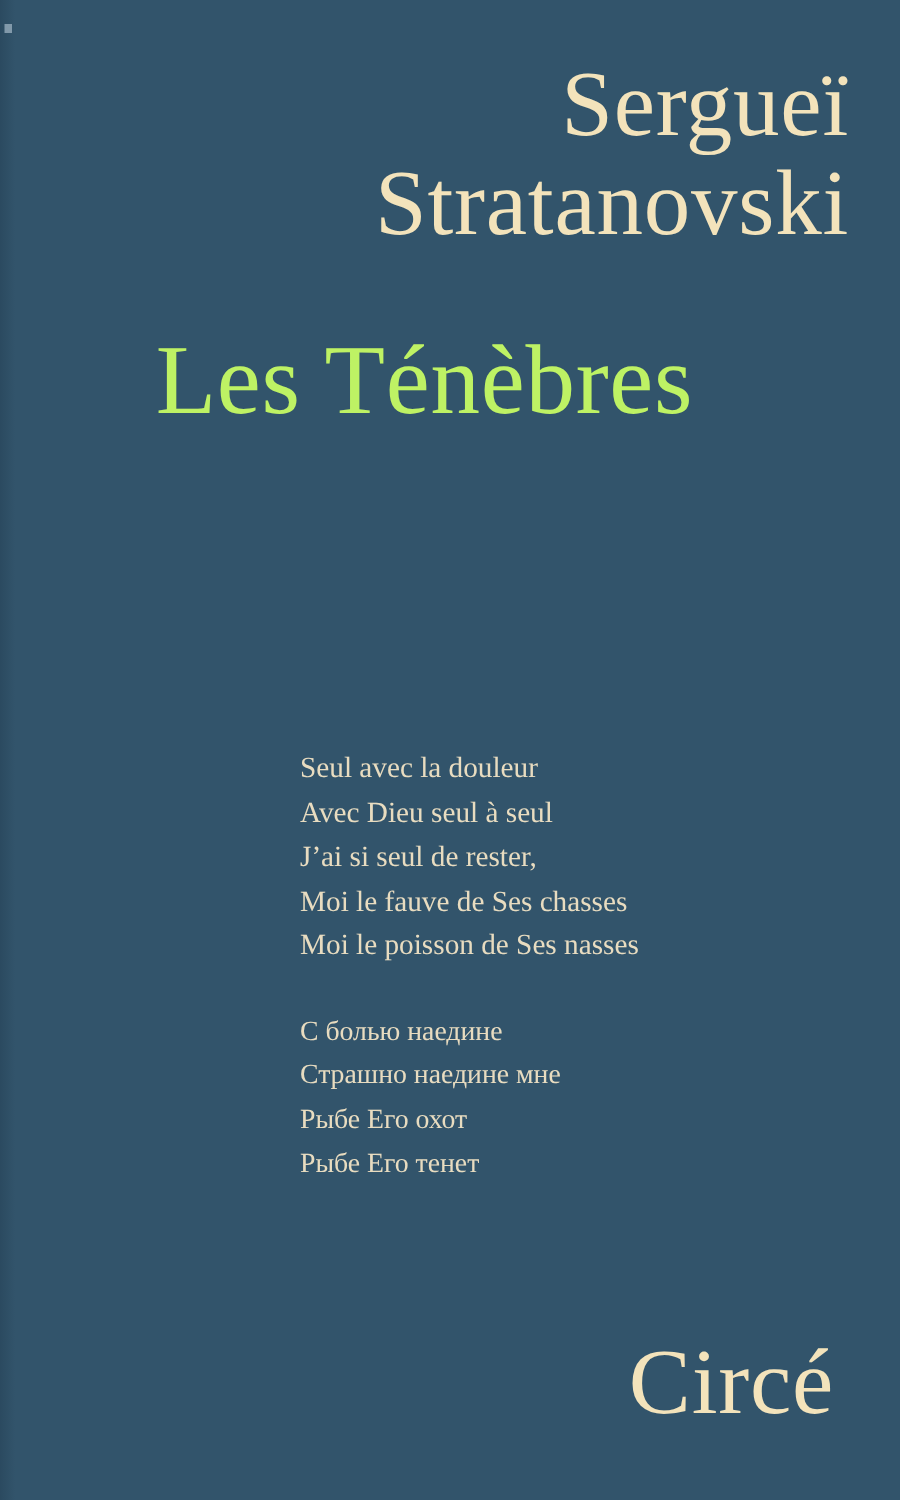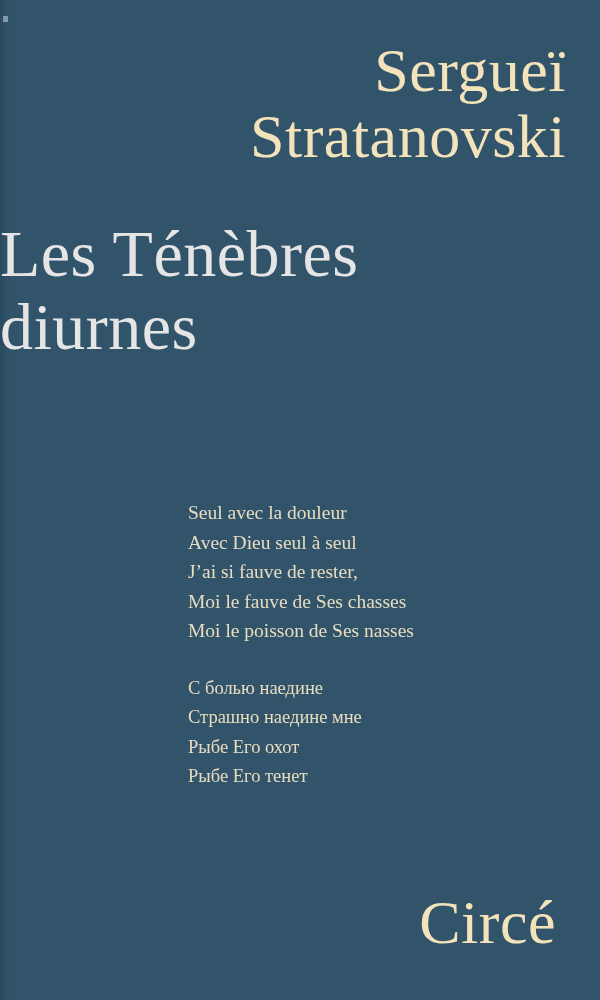--- a/index.html
+++ b/index.html
@@ -52,32 +52,32 @@
   .author .line {
     display: block;
     font-size: 62px;
     letter-spacing: 0.5px;
   }
   .title {
     position: absolute;
     left: 0;
     right: 34px;
     top: 218px;
-    text-align: left;
-    color: #e5e5e5;
+    text-align: center;
+    color: #bef264;
     line-height: 1.1;
   }
   .title .line {
     display: block;
     font-size: 66px;
     letter-spacing: 0.5px;
   }
   .poem {
     position: absolute;
-    left: 188px;
+    left: 200px;
     top: 498px;
     color: #e8dcc0;
     font-size: 19.5px;
     line-height: 29.5px;
   }
   .poem .stanza {
     margin: 0 0 28px 0;
   }
   .poem .stanza:last-child {
     margin-bottom: 8px;
@@ -106,28 +106,27 @@
   <div class="spine-shade"></div>
   <div class="spine-mark"></div>
 
   <div class="author">
     <span class="line">Sergueï</span>
     <span class="line">Stratanovski</span>
   </div>
 
   <div class="title">
     <span class="line">Les Ténèbres</span>
-    <span class="line">diurnes</span>
   </div>
 
   <div class="poem">
     <div class="stanza stanza-fr">
       <span class="verse">Seul avec la douleur</span>
       <span class="verse">Avec Dieu seul à seul</span>
-      <span class="verse">J’ai si fauve de rester,</span>
+      <span class="verse">J’ai si seul de rester,</span>
       <span class="verse">Moi le fauve de Ses chasses</span>
       <span class="verse">Moi le poisson de Ses nasses</span>
     </div>
     <div class="stanza stanza-ru">
       <span class="verse">С болью наедине</span>
       <span class="verse">Страшно наедине мне</span>
       <span class="verse">Рыбе Его охот</span>
       <span class="verse">Рыбе Его тенет</span>
     </div>
   </div>

